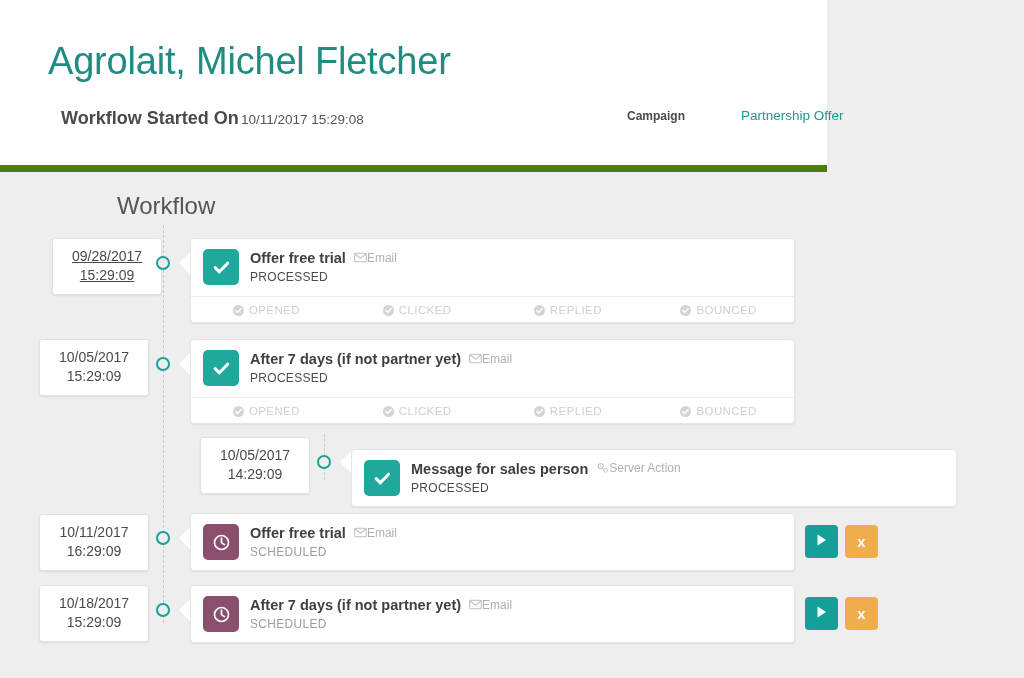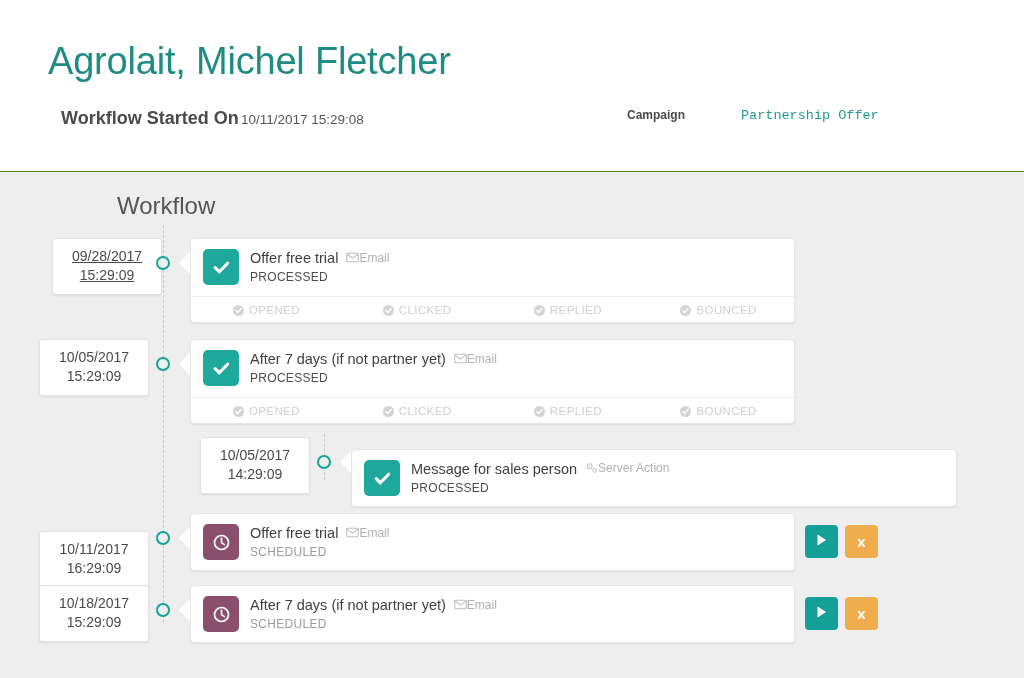--- a/index.html
+++ b/index.html
@@ -15,24 +15,24 @@
     font-family: "Liberation Sans", sans-serif;
     background: #eeeeee;
     color: #4c4c4c;
     position: relative;
   }
 
   
   .header {
     position: absolute;
     left: 0; top: 0;
-    width: 1024px;
+    width: 827px;
     height: 172px;
     background: #ffffff;
-    border-bottom: 1px solid #4d7c0f;
+    border-bottom: 7px solid #4d7c0f;
   }
 
   .page-title {
     position: absolute;
     left: 48px;
     top: 40px;
     font-size: 38px;
     font-weight: normal;
     color: #1f8c82;
     letter-spacing: -0.2px;
@@ -73,21 +73,20 @@
     font-size: 12px;
     font-weight: bold;
     color: #4a4a4a;
     width: 114px;
   }
   .meta-right .meta-value {
     font-size: 13.5px;
     color: #1f9a8e;
     white-space: nowrap;
     cursor: pointer;
-    font-family: Liberation Mono, monospace;
   }
 
   
   .body-area {
     position: absolute;
     left: 0; top: 172px;
     width: 1024px;
     height: 506px;
     background: #eeeeee;
   }
@@ -192,21 +191,21 @@
 
   .card-text { padding-top: 1px; }
 
   .card-title-line {
     display: flex;
     align-items: baseline;
     white-space: nowrap;
   }
   .card-title {
     font-size: 14.5px;
-    font-weight: normal;
+    font-weight: bold;
     color: #3f3f3f;
   }
   .card-type {
     font-size: 12px;
     color: #b0b0b0;
     margin-left: 8px;
     display: flex;
     align-items: center;
     gap: 0;
   }
@@ -461,21 +460,21 @@
                   </span>
                   <span>Server Action</span>
                 </span>
               </div>
               <div class="card-status done">PROCESSED</div>
             </div>
           </div>
         </div>
       </div>
       <div class="row" style="top: 338px;">
-        <div class="date-box" style="left:39px;top:21px;width:110px;">
+        <div class="date-box" style="left:39px;top:4px;width:110px;">
           <div>10/11/2017</div>
           <div>16:29:09</div>
         </div>
         <div class="marker" style="left:156px;top:21px;"></div>
         <div class="notch" style="left:179px;top:17px;"></div>
         <div class="card" style="left:190px;top:3px;width:605px;height:58px;">
           <div class="card-main">
             <div class="state-icon scheduled">
               <svg width="19" height="19" viewBox="0 0 19 19">
                 <circle cx="9.5" cy="9.5" r="7" stroke="#ffffff" stroke-width="1.7" fill="none"></circle>

